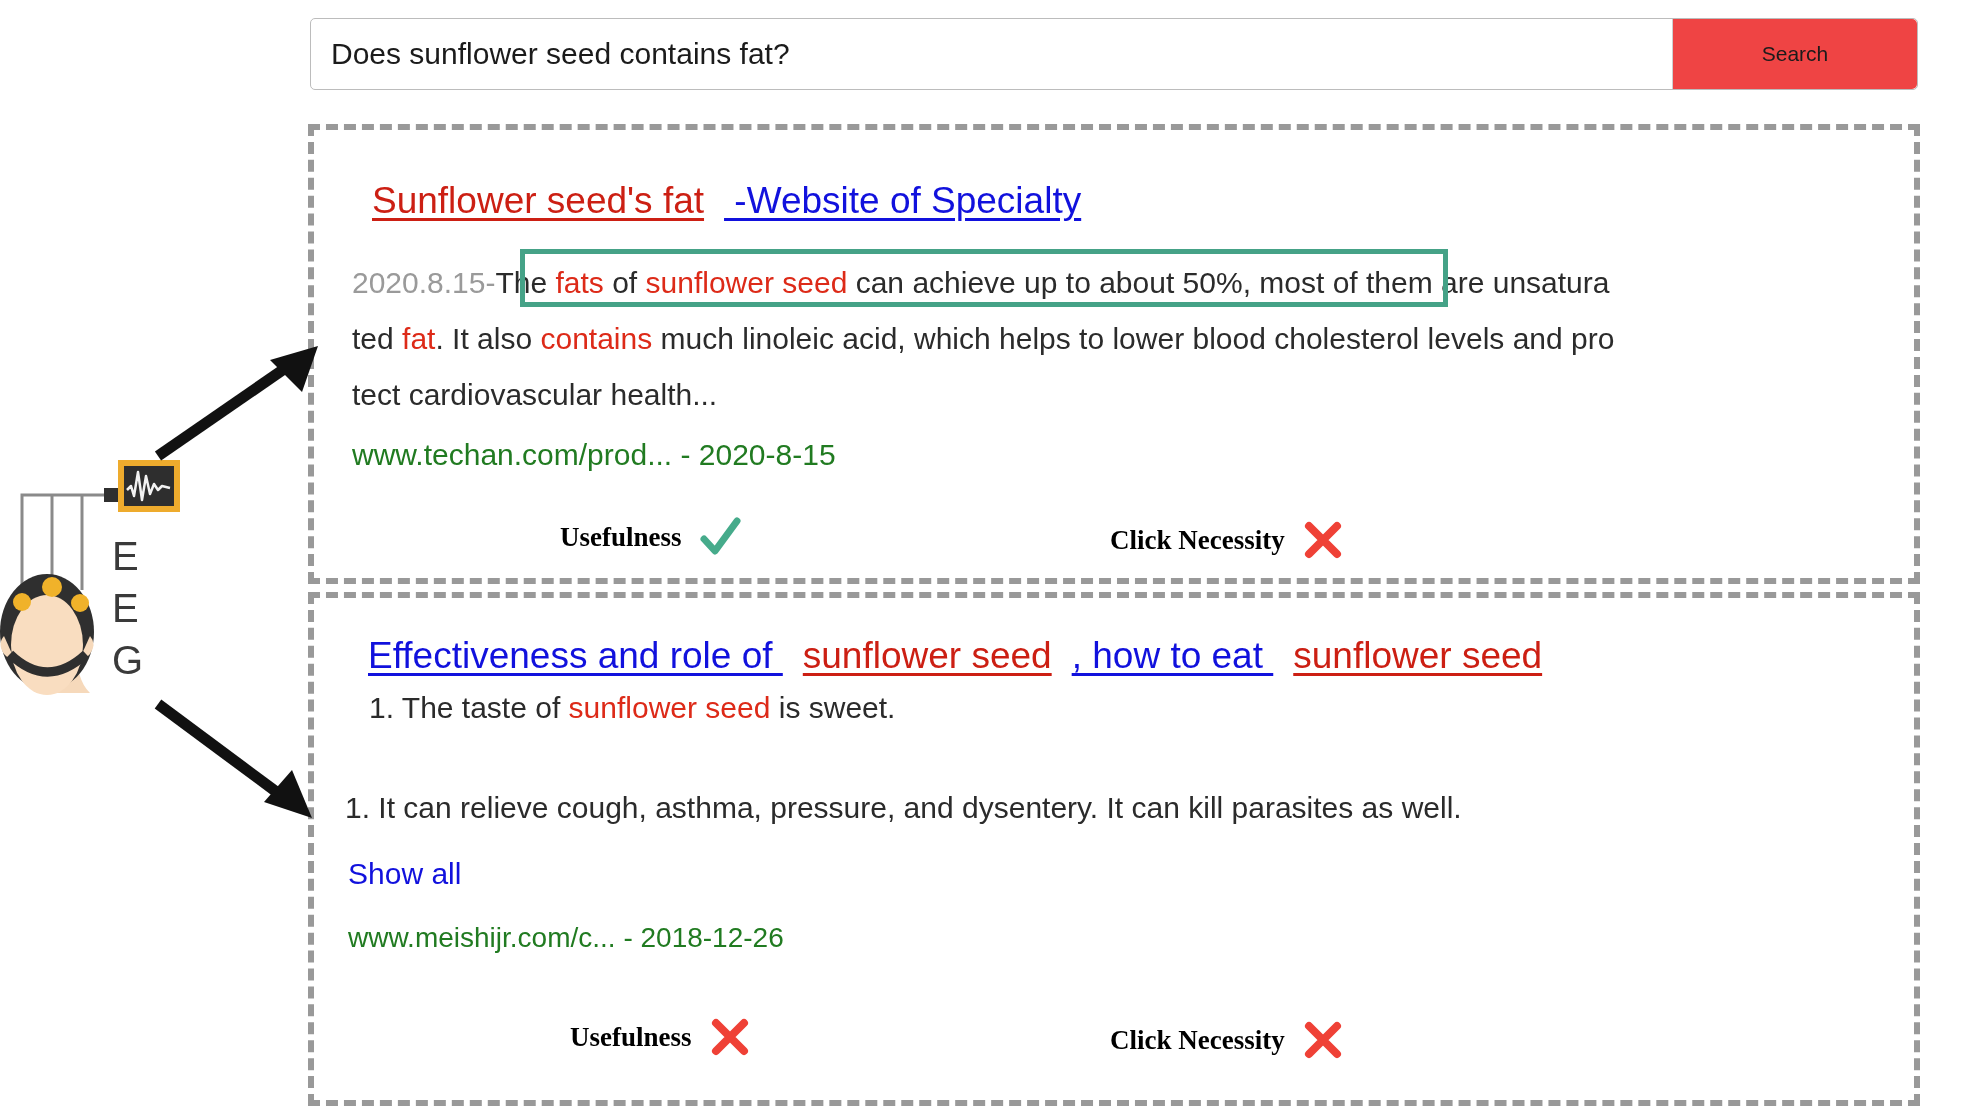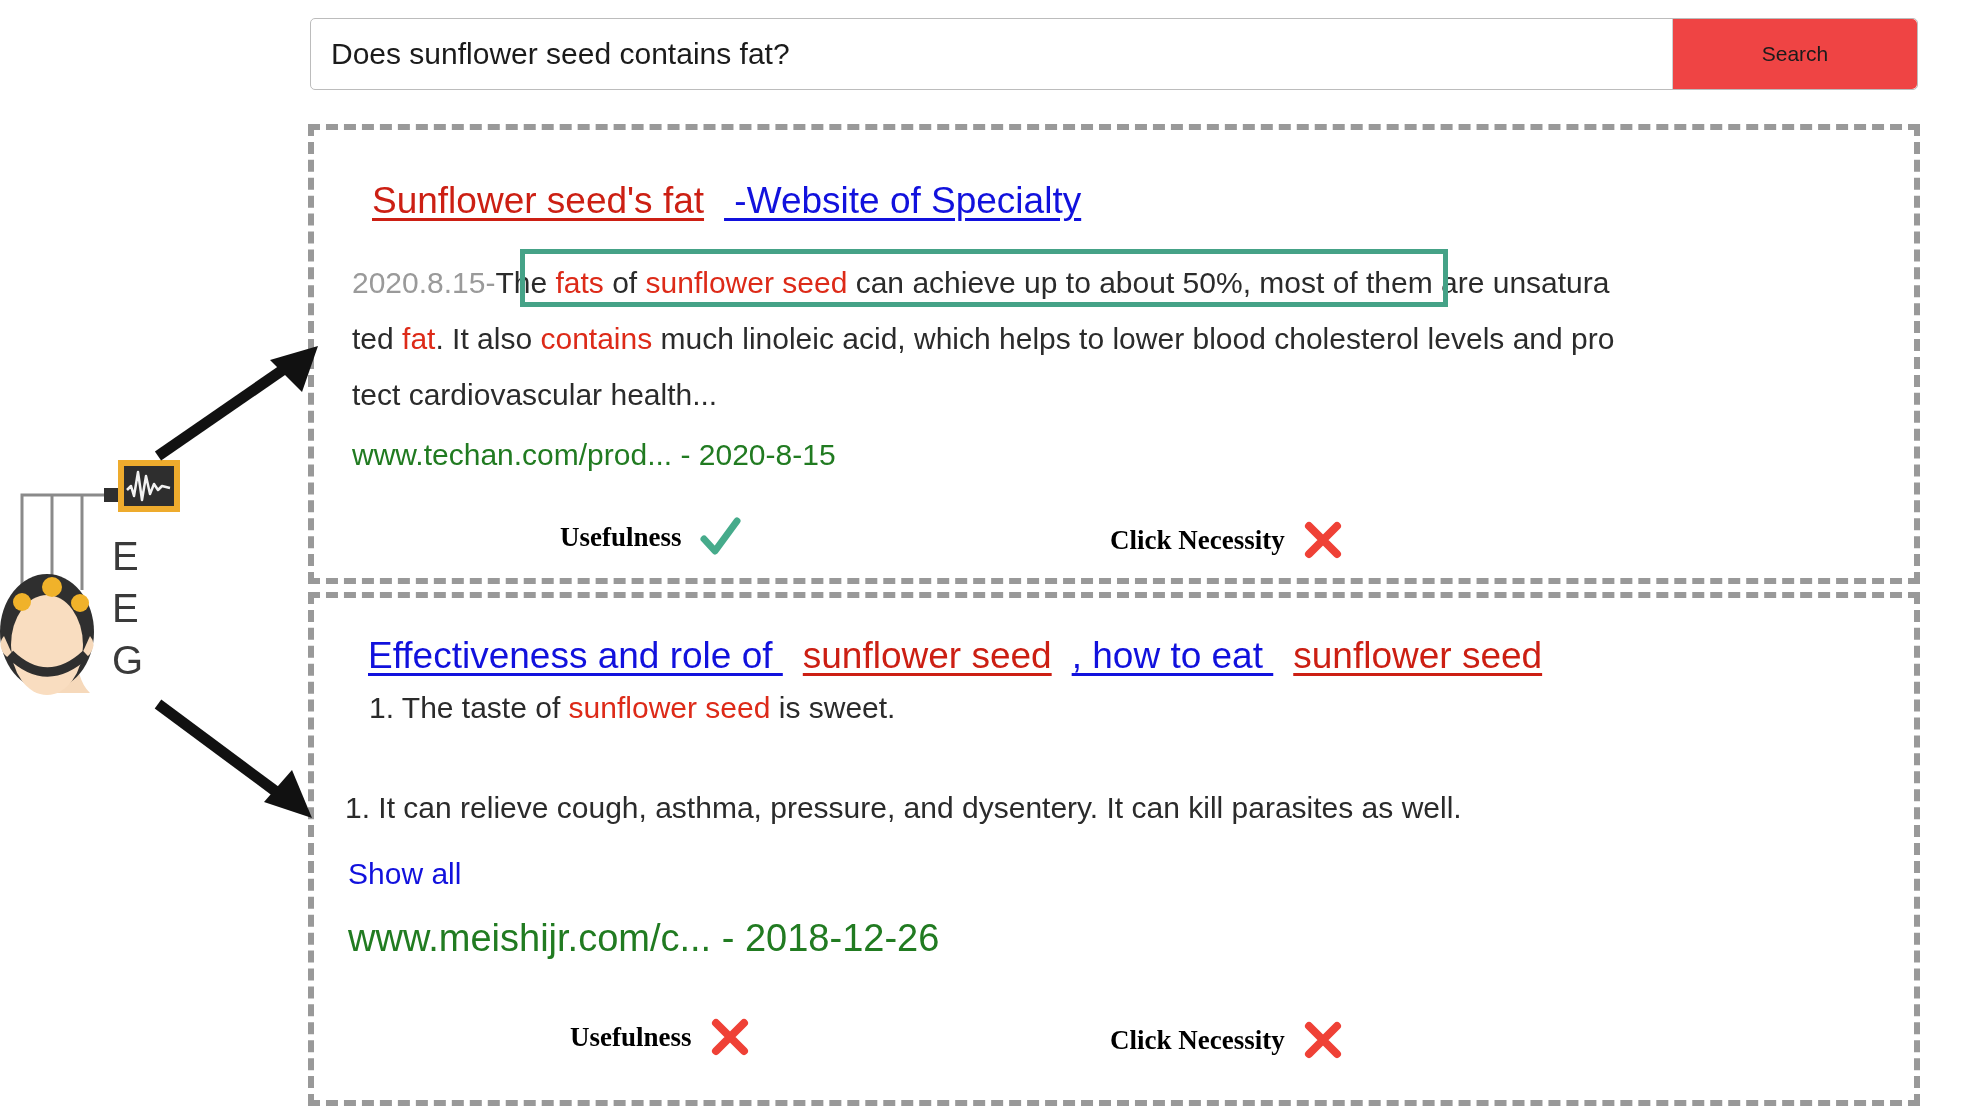--- a/index.html
+++ b/index.html
@@ -207,21 +207,21 @@
   <div class="snippet" style="left:345px; top:680px;margin-left:24px;">
     <span>1. The taste of </span><span class="s-red">sunflower seed</span><span> is sweet.</span>
   </div>
 
   <div class="snippet" style="left:345px; top:780px;">
     <span>1. It can relieve cough, asthma, pressure, and dysentery. It can kill parasites as well.</span>
   </div>
 
   <div class="snippet s-blue" style="left:348px; top:846px;">Show all</div>
 
-  <div class="snippet s-url" style="left:348px; top:910px; font-size:38px;">www.meishijr.com/c... - 2018-12-26</div>
+  <div class="snippet s-url" style="left:348px; top:910px; font-size:28px;">www.meishijr.com/c... - 2018-12-26</div>
 
   <div class="anno" style="left:570px; top:1015px;">
     <span>Usefulness</span>
     <svg class="mark" viewBox="0 0 44 44">
       <path d="M8,8 L36,36 M36,8 L8,36" stroke="#ef4136" stroke-width="8" fill="none" stroke-linecap="round"></path>
     </svg>
   </div>
 
   <div class="anno" style="left:1110px; top:1018px;">
     <span>Click Necessity</span>

